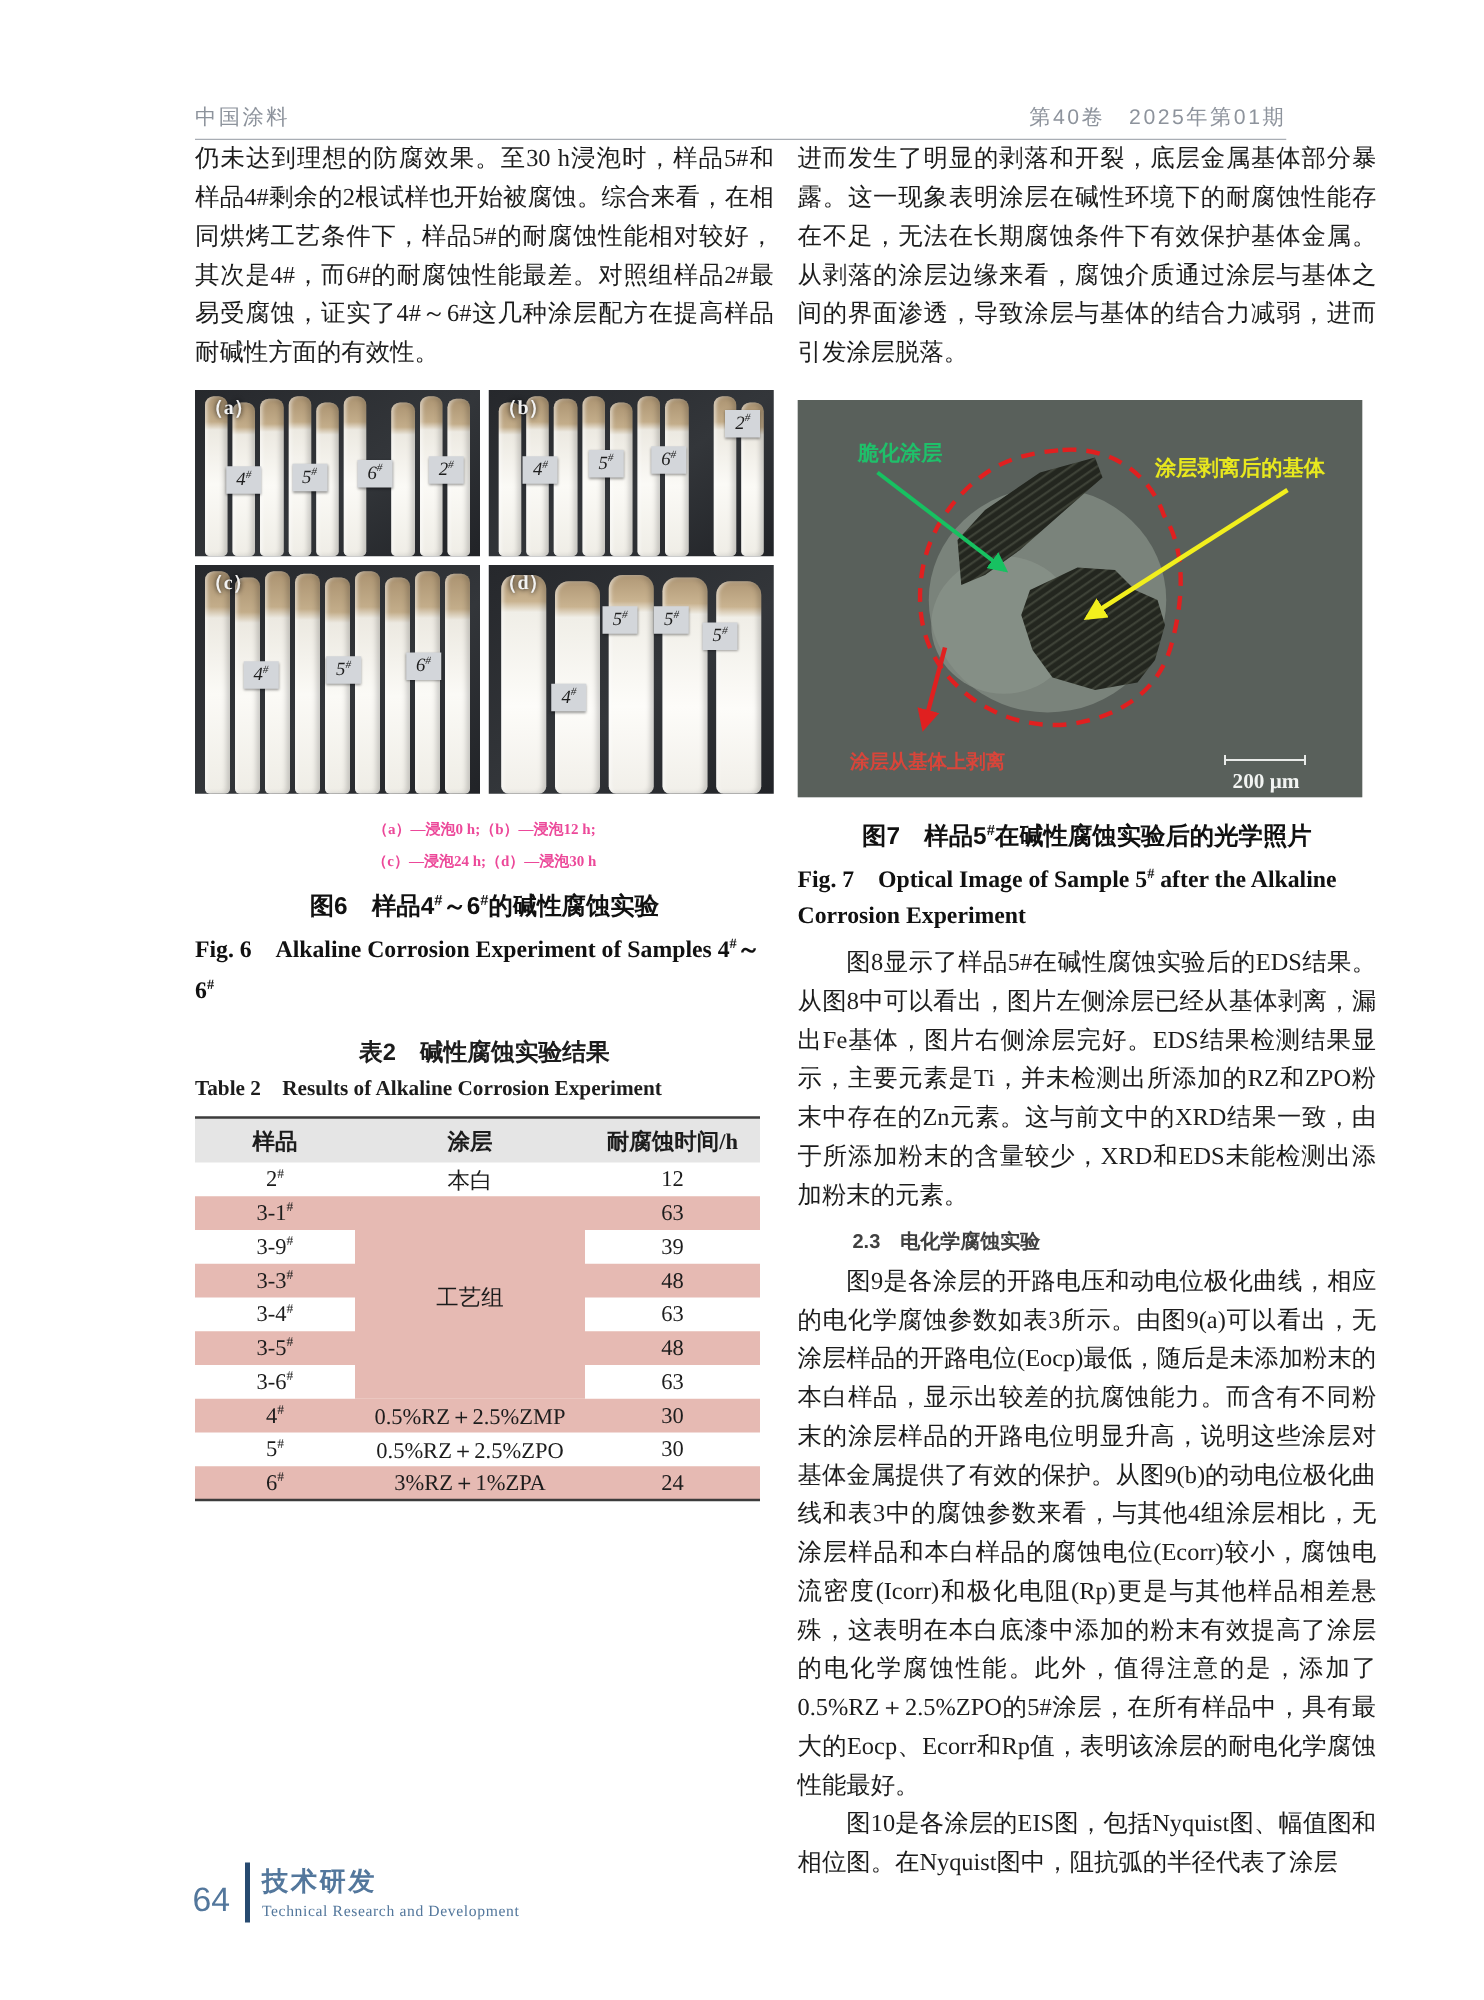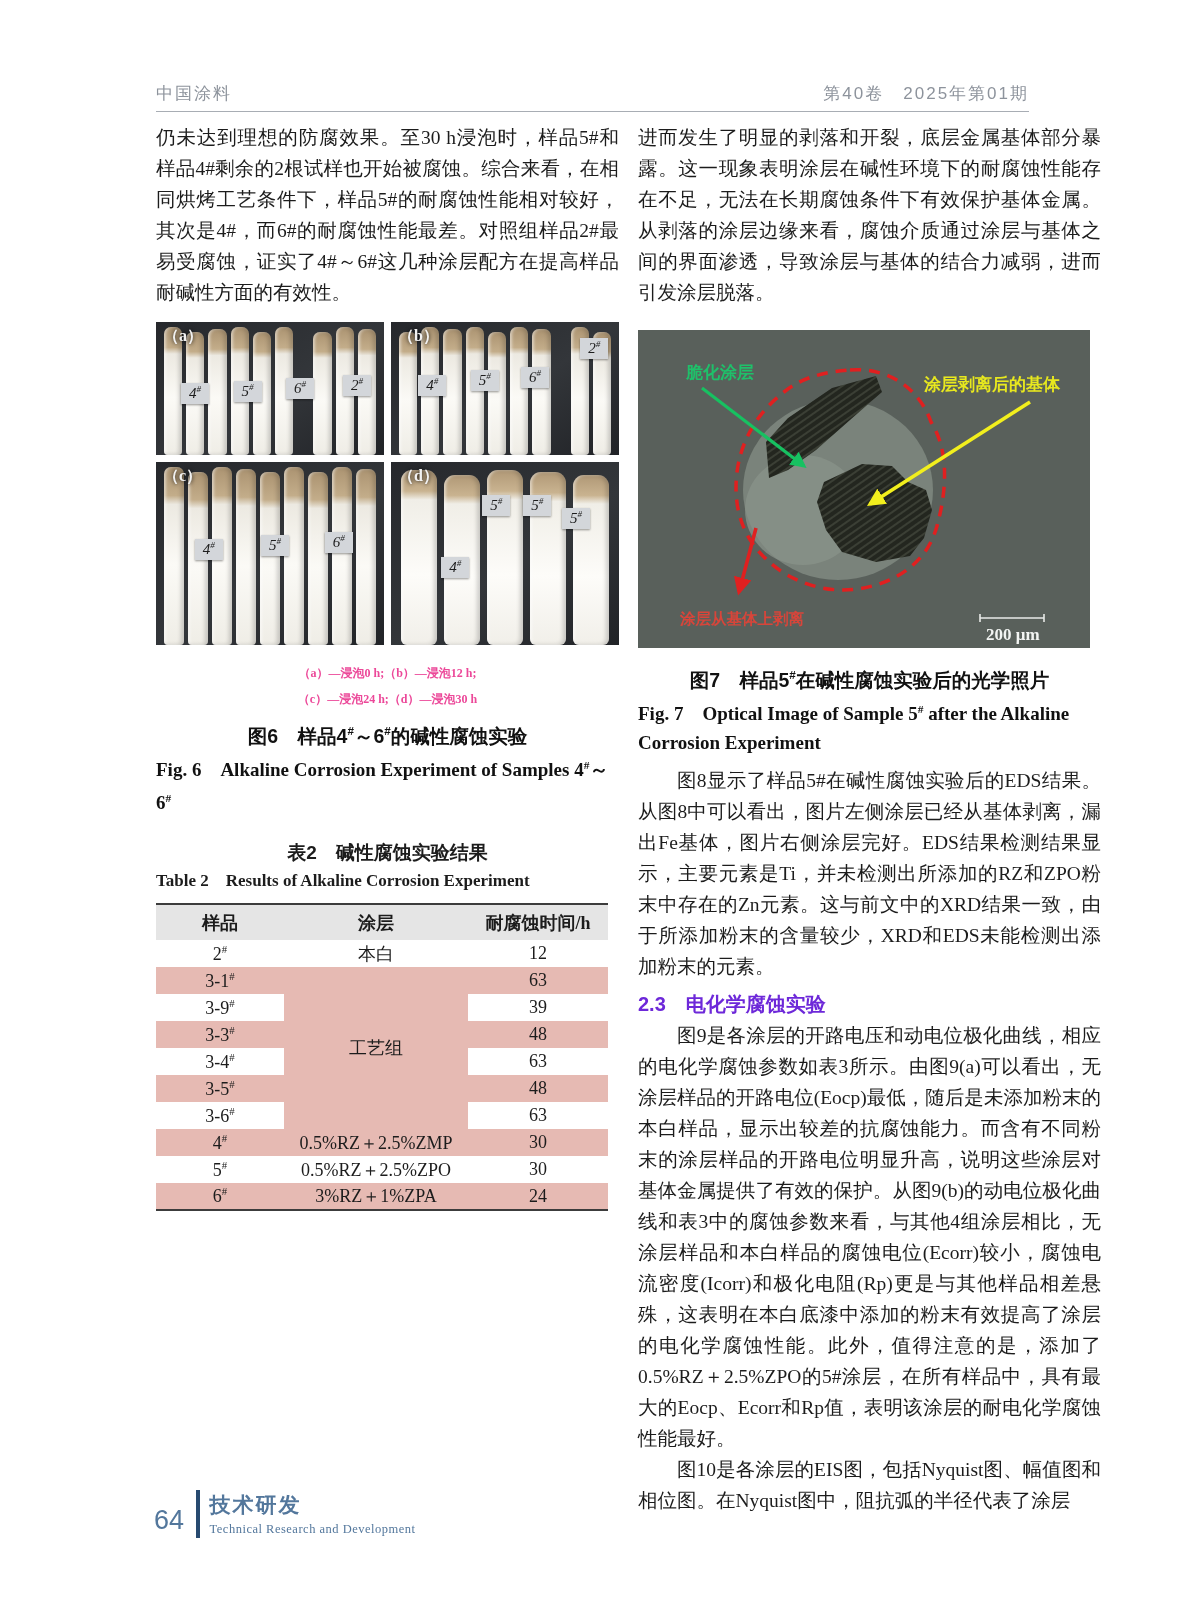--- a/index.html
+++ b/index.html
@@ -11,21 +11,21 @@
   }
   
   .hdr {
     position:absolute; left:120px; right:122px; top:80px; height:32px;
     display:flex; justify-content:space-between; align-items:flex-end;
     border-bottom:1.5px solid #a8adb4; padding-bottom:6px;
     font-family:"Liberation Sans","DejaVu Sans",sans-serif;
     color:#8d939c; font-size:17px; letter-spacing:2px;
   }
   
-  .content { position:absolute; top:122px; left:120px; width:946px; display:flex; gap:19px; }
+  .content { position:absolute; top:112px; left:120px; width:946px; display:flex; gap:19px; }
   .col { width:463px; }
   .body-p { font-size:19.5px; line-height:31px; text-align:justify; }
   .indent { text-indent:2em; }
   sup { font-size:0.6em; }
   
   .fig6-grid { margin-top:14px; display:grid; grid-template-columns:1fr 1fr; grid-template-rows:133px 183px; gap:7px; }
   .fpanel { position:relative; background:linear-gradient(145deg,#26282c 0%,#33363a 55%,#212327 100%); overflow:hidden; }
   .ptag { position:absolute; left:7px; top:4px; color:#f2f2f2; font-size:16px; font-weight:bold; z-index:3;
           font-family:"Liberation Serif",serif; text-shadow:0 0 4px #000; }
   .rods { position:absolute; left:0; right:0; top:0; bottom:0; display:flex; gap:4px; padding:5px 8px 0 8px; }
@@ -54,21 +54,21 @@
   table.t2 td { height:27px; text-align:center; }
   tr.pink td { background:#e6bab3; }
   td.merged { background:#e6bab3 !important; }
   table.t2 .c1 { width:128px; } table.t2 .c2 { width:184px; } table.t2 .c3 { width:140px; }
   
   .fig7 { position:relative; margin-top:22px; width:452px; height:318px; }
   .fig7 svg { display:block; }
   .f7cap { margin-top:12px; }
   
   .sec-h { margin-top:6px; font-family:"Liberation Sans","DejaVu Sans",sans-serif; font-weight:bold;
-           font-size:20px; line-height:32px; color:#6d28d9; }
+           font-size:16px; line-height:32px; color:#404040;margin-left:44px; }
   
   .ftr { position:absolute; left:118px; top:1490px; display:flex; align-items:center;
          font-family:"Liberation Sans","DejaVu Sans",sans-serif; color:#53779c; }
   .ftr .pg { font-size:27px; align-self:flex-end; margin-bottom:2px; }
   .ftr .bar { width:3.5px; height:48px; background:#274a70; margin:0 10px 0 12px; }
   .ftr .sec-zh { font-size:21px; font-weight:bold; letter-spacing:2px; }
   .ftr .sec-en { font-size:12.5px; margin-top:3px; letter-spacing:0.5px; font-family:"Liberation Serif",serif; }
   .mt44 { margin-top:44px; } .mt8 { margin-top:8px; }
 </style>
 </head>

